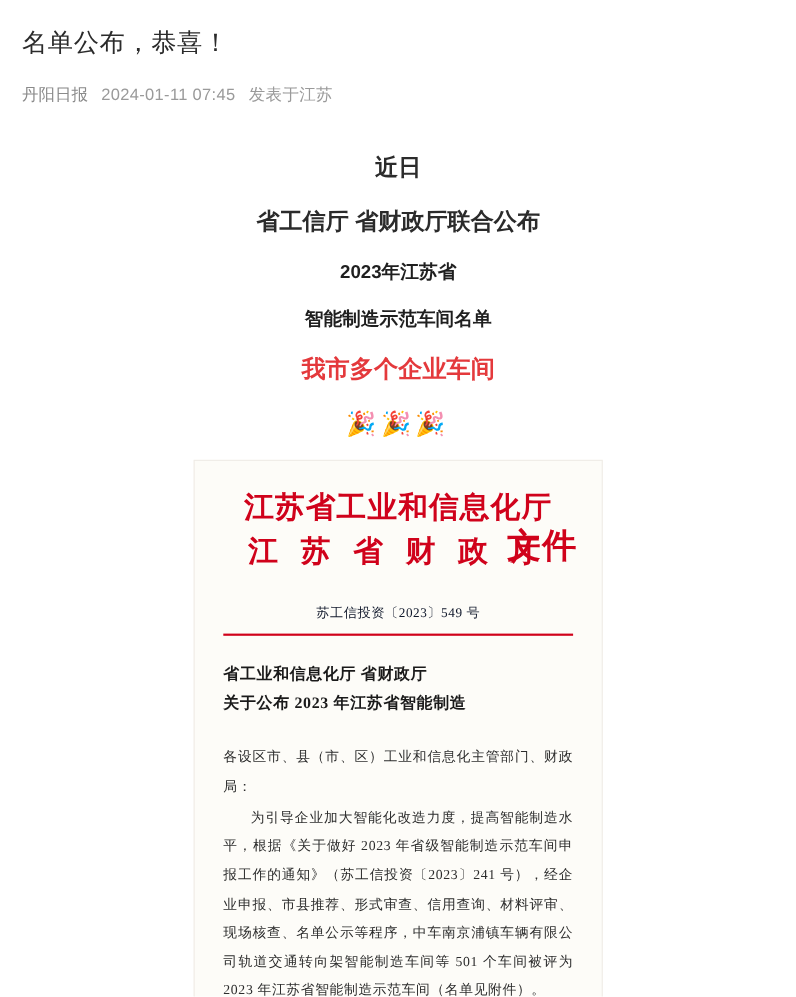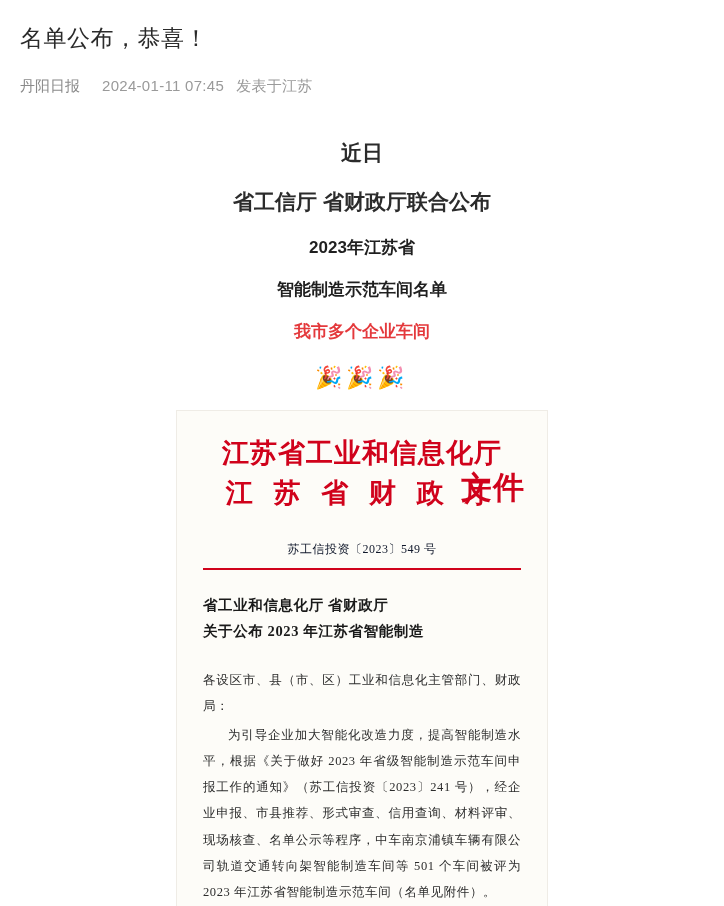--- a/index.html
+++ b/index.html
@@ -27,21 +27,21 @@
     letter-spacing: 0.5px;
   }
   .meta {
     font-size: 15px;
     color: #9a9a9a;
     margin-bottom: 40px;
     white-space: nowrap;
   }
   .meta .source {
     color: #8a8a8a;
-    margin-right: 22px;
+    margin-right: 12px;
   }
   .meta .date {
     margin-right: 12px;
     letter-spacing: 0.3px;
   }
   .meta .location {
     letter-spacing: 0.3px;
   }
 
   .body-lines {
@@ -56,21 +56,21 @@
     font-size: 21px;
     color: #2b2b2b;
     font-weight: 700;
   }
   .ln-bold {
     font-size: 17px;
     color: #1f1f1f;
     font-weight: bold;
   }
   .ln-red {
-    font-size: 17px;
+    font-size: 22px;
     color: #e4393c;
     font-weight: bold;
   }
   .emoji-row {
     font-size: 22px;
     margin-top: 16px;
     margin-bottom: 18px;
     letter-spacing: 4px;
   }
 

